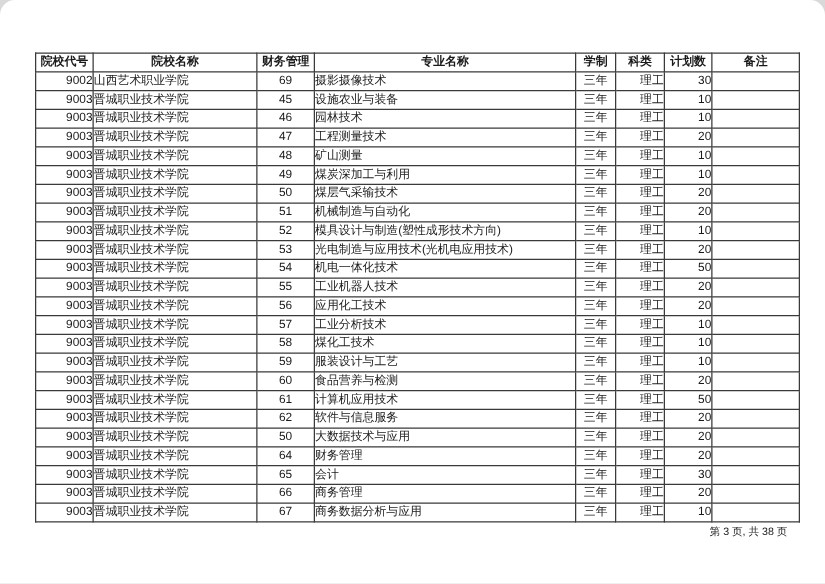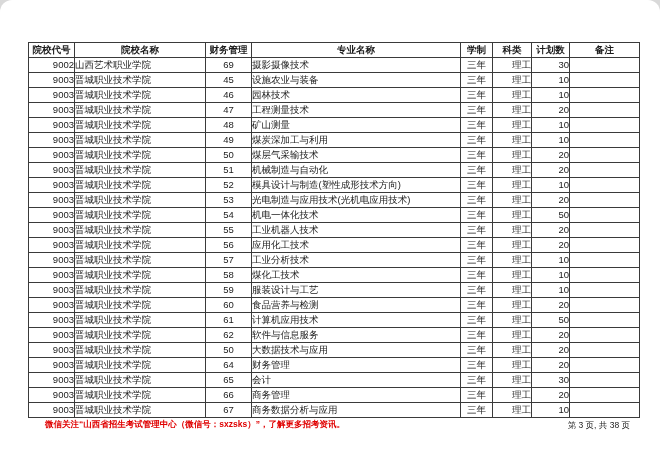--- a/index.html
+++ b/index.html
@@ -339,17 +339,16 @@
           <td class="c2">67</td>
           <td class="c3">商务数据分析与应用</td>
           <td class="c4">三年</td>
           <td class="c5">理工</td>
           <td class="c6">10</td>
           <td class="c7"></td>
         </tr>
       </tbody>
   </table>
 
-  <div class="footer-notice">微信关注“山西省招生考试管理中心（微信号：sxzsks）”，了解更多招考资讯。</div>
 
   <div class="page-info">第 3 页, 共 38 页</div>
 
 </div>
 
 </body></html>

